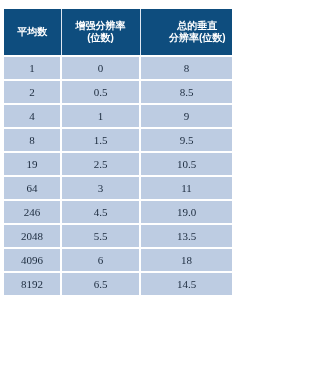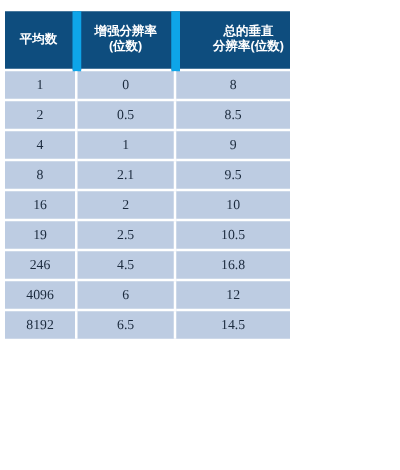--- a/index.html
+++ b/index.html
@@ -35,21 +35,21 @@
   thead th {
     background: #0E4D7E;
     color: #ffffff;
     font-weight: bold;
     font-size: 10px;
     line-height: 12px;
     text-align: center;
     vertical-align: middle;
     height: 46px;
     padding: 0 2px;
-    border-left: 7px solid #0ea5e9;
+    border-left: 1px solid #0ea5e9;
     border-right: 1px solid #dfe7f2;
   }
   thead th.first { border-left: none; }
   thead th.last  { border-right: none; padding-left: 24px; }
   thead th .hl { display: block; white-space: nowrap; }
 
   
   tbody td {
     background: #BDCCE2;
     color: #1b2a3d;
@@ -104,42 +104,47 @@
           <td>0.5</td>
           <td class="last">8.5</td>
         </tr>
         <tr>
           <td class="first">4</td>
           <td>1</td>
           <td class="last">9</td>
         </tr>
         <tr>
           <td class="first">8</td>
-          <td>2.1</td>
+          <td>1.5</td>
           <td class="last">9.5</td>
-        </tr>
-        <tr>
-          <td class="first">16</td>
-          <td>2</td>
-          <td class="last">10</td>
         </tr>
         <tr>
           <td class="first">19</td>
           <td>2.5</td>
           <td class="last">10.5</td>
         </tr>
         <tr>
+          <td class="first">64</td>
+          <td>3</td>
+          <td class="last">11</td>
+        </tr>
+        <tr>
           <td class="first">246</td>
           <td>4.5</td>
-          <td class="last">16.8</td>
+          <td class="last">19.0</td>
+        </tr>
+        <tr>
+          <td class="first">2048</td>
+          <td>5.5</td>
+          <td class="last">13.5</td>
         </tr>
         <tr>
           <td class="first">4096</td>
           <td>6</td>
-          <td class="last">12</td>
+          <td class="last">18</td>
         </tr>
         <tr>
           <td class="first">8192</td>
           <td>6.5</td>
           <td class="last">14.5</td>
         </tr>
       </tbody>
   </table>
 </div>
 

